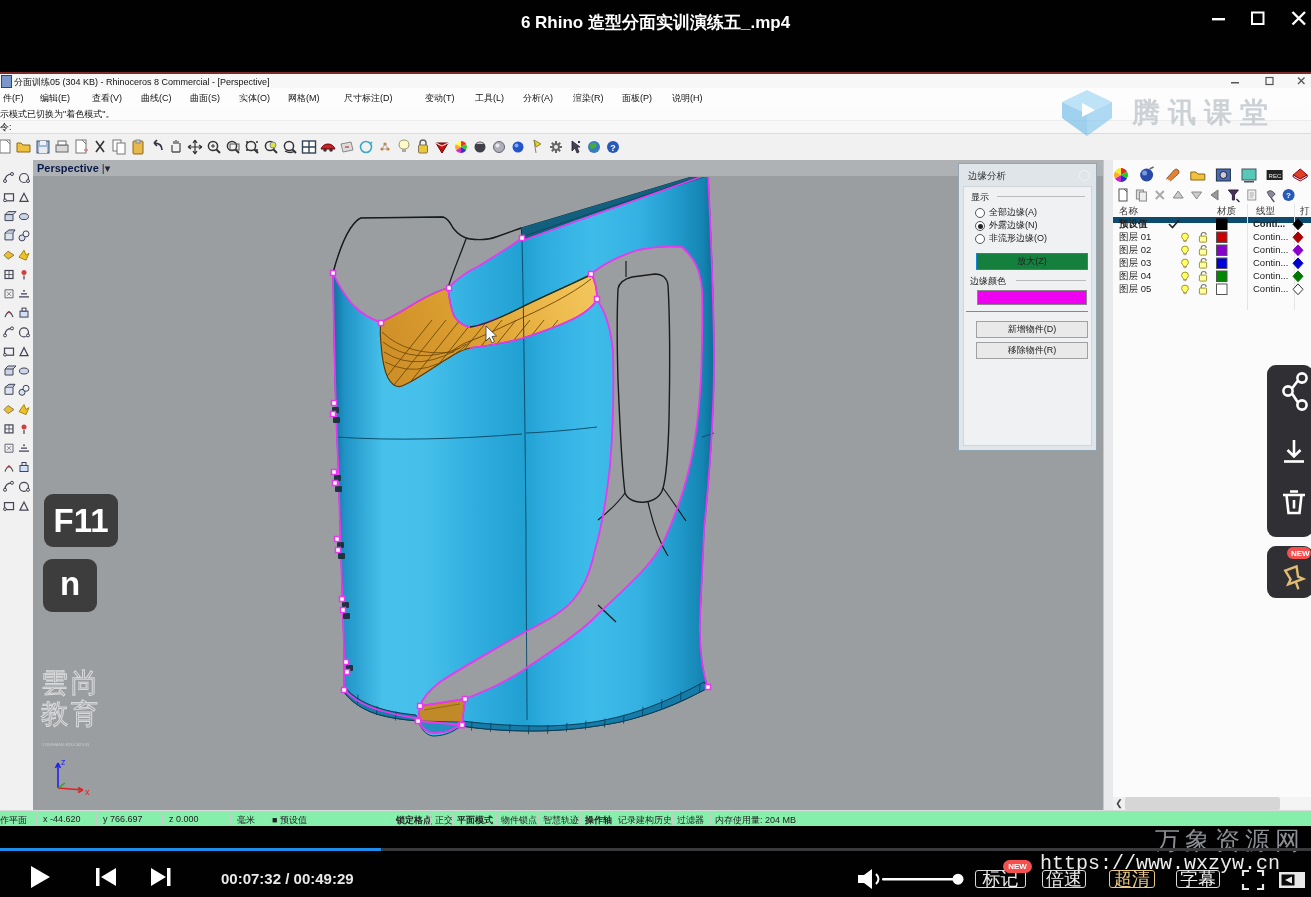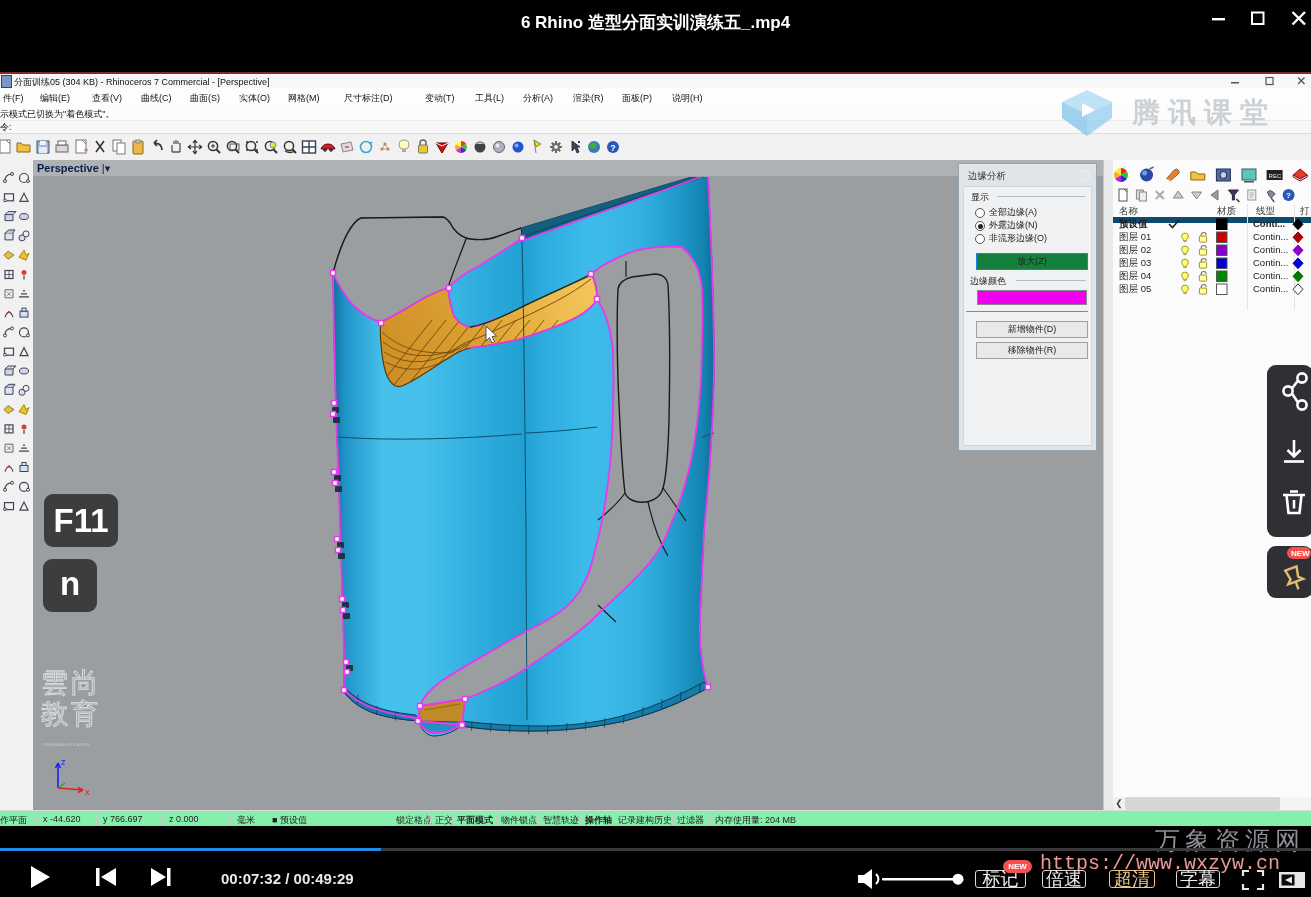--- a/index.html
+++ b/index.html
@@ -10,21 +10,21 @@
 <div class="abs" style="left:0;top:0;width:1311px;height:72px;background:#010101;"></div>
 <div class="abs" style="left:0;top:11px;width:1311px;text-align:center;color:#fff;font-size:17px;font-weight:bold;">6 Rhino 造型分面实训演练五_.mp4</div>
 <svg class="abs" style="left:1205px;top:8px;" width="106" height="22" viewBox="0 0 106 22">
 <rect x="7" y="10" width="13" height="2.4" fill="#fff"></rect>
 <rect x="47" y="4.5" width="11.5" height="11.5" fill="none" stroke="#fff" stroke-width="2"></rect>
 <path d="M87.5 4 L100 16.5 M100 4 L87.5 16.5" stroke="#fff" stroke-width="2.4"></path>
 </svg>
 <div class="abs" style="left:0;top:72px;width:1311px;height:2px;background:#7d2b2b;"></div>
 <div class="abs" style="left:0;top:74px;width:1311px;height:14px;background:#f7f7f7;font-size:9px;color:#111;">
 <span class="abs" style="left:1px;top:1px;width:9px;height:11px;background:#7b96c8;border:1px solid #30456e;"></span>
-<span class="abs" style="left:14px;top:2px;">分面训练05 (304 KB) - Rhinoceros 7 Commercial - [Perspective]</span>
+<span class="abs" style="left:14px;top:2px;">分面训练05 (304 KB) - Rhinoceros 8 Commercial - [Perspective]</span>
 <svg class="abs" style="left:1225px;top:1px;" width="86" height="12" viewBox="0 0 86 12">
 <rect x="6" y="7" width="8" height="1.5" fill="#555"></rect>
 <rect x="41" y="2.5" width="7" height="7" fill="none" stroke="#555" stroke-width="1.2"></rect>
 <path d="M73 2.5 L79.5 9 M79.5 2.5 L73 9" stroke="#555" stroke-width="1.3"></path>
 </svg>
   </div>
 <div class="abs" style="left:0;top:88px;width:1311px;height:18px;background:#fdfdfd;font-size:9px;color:#111;">
     <span class="mi" style="left:3px;">件(F)</span>
     <span class="mi" style="left:40px;">编辑(E)</span>
     <span class="mi" style="left:92px;">查看(V)</span>
@@ -736,21 +736,21 @@
 </g>
 <text x="70" y="34" font-size="28" font-weight="bold" fill="#b6bdc4" opacity="0.9" style="letter-spacing:8px">腾讯课堂</text>
 </svg>
 <div class="abs" style="left:0;top:810px;width:1311px;height:16px;background:#86efac;font-size:9px;color:#222;border-top:1px solid #dadada;">
     <span class="st" style="left:0px;font-weight:normal;">作平面</span>
     <span class="st" style="left:43px;font-weight:normal;">x -44.620</span>
     <span class="st" style="left:103px;font-weight:normal;">y 766.697</span>
     <span class="st" style="left:169px;font-weight:normal;">z 0.000</span>
     <span class="st" style="left:237px;font-weight:normal;">毫米</span>
     <span class="st" style="left:272px;font-weight:normal;">■ 预设值</span>
-    <span class="st" style="left:396px;font-weight:normal;">锁定格点</span>
+    <span class="st" style="left:396px;font-weight:bold;">锁定格点</span>
     <span class="st" style="left:435px;font-weight:normal;">正交</span>
     <span class="st" style="left:457px;font-weight:bold;">平面模式</span>
     <span class="st" style="left:501px;font-weight:normal;">物件锁点</span>
     <span class="st" style="left:543px;font-weight:normal;">智慧轨迹</span>
     <span class="st" style="left:585px;font-weight:bold;">操作轴</span>
     <span class="st" style="left:618px;font-weight:normal;">记录建构历史</span>
     <span class="st" style="left:677px;font-weight:normal;">过滤器</span>
     <span class="st" style="left:715px;font-weight:normal;">内存使用量: 204 MB</span>
     <span class="abs" style="left:36px;top:2px;width:1px;height:12px;background:#c9c9c9;"></span>
     <span class="abs" style="left:96px;top:2px;width:1px;height:12px;background:#c9c9c9;"></span>
@@ -762,21 +762,21 @@
     <span class="abs" style="left:452px;top:2px;width:1px;height:12px;background:#c9c9c9;"></span>
     <span class="abs" style="left:496px;top:2px;width:1px;height:12px;background:#c9c9c9;"></span>
     <span class="abs" style="left:538px;top:2px;width:1px;height:12px;background:#c9c9c9;"></span>
     <span class="abs" style="left:580px;top:2px;width:1px;height:12px;background:#c9c9c9;"></span>
     <span class="abs" style="left:613px;top:2px;width:1px;height:12px;background:#c9c9c9;"></span>
     <span class="abs" style="left:672px;top:2px;width:1px;height:12px;background:#c9c9c9;"></span>
     <span class="abs" style="left:710px;top:2px;width:1px;height:12px;background:#c9c9c9;"></span>
   </div>
 <div class="abs" style="left:0;top:826px;width:1311px;height:71px;background:#010101;"></div>
 <div class="abs" style="left:1155px;top:824px;width:160px;color:#93979c;font-size:25px;letter-spacing:5px;opacity:0.95;">万象资源网</div>
-<div class="abs" style="left:1040px;top:852px;color:#fca5a5;font-size:20px;font-family:'Liberation Mono',monospace;opacity:0.92;">https://www.wxzyw.cn</div>
+<div class="abs" style="left:1040px;top:852px;color:#ffffff;font-size:20px;font-family:'Liberation Mono',monospace;opacity:0.92;">https://www.wxzyw.cn</div>
 <div class="abs" style="left:0;top:848px;width:1311px;height:3px;background:#3a3a3c;"></div>
 <div class="abs" style="left:0;top:848px;width:381px;height:3px;background:#1d8ceb;"></div>
 <svg class="abs" style="left:20px;top:862px;" width="180" height="32" viewBox="0 0 180 32">
 <path d="M11 4 L30 15 L11 26 Z" fill="#fff"></path>
 <rect x="76" y="6" width="3.5" height="18" fill="#fff"></rect>
     <path d="M96 6 L81 15 L96 24 Z" fill="#fff"></path>
 <path d="M131 6 L146 15 L131 24 Z" fill="#fff"></path>
     <rect x="147" y="6" width="3.5" height="18" fill="#fff"></rect>
 </svg>
 <div class="abs" style="left:221px;top:870px;color:#e9e9e9;font-size:15px;font-weight:bold;">00:07:32 / 00:49:29</div>

